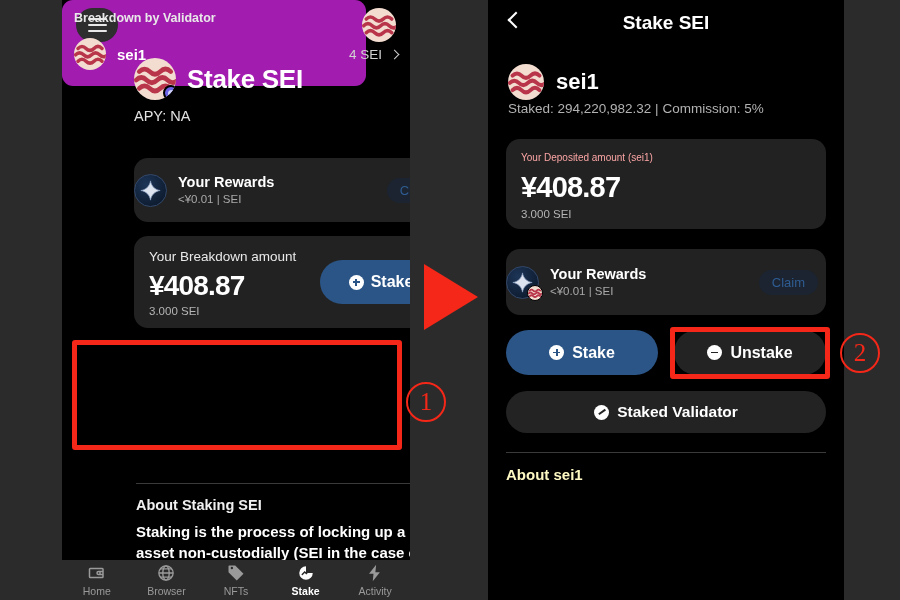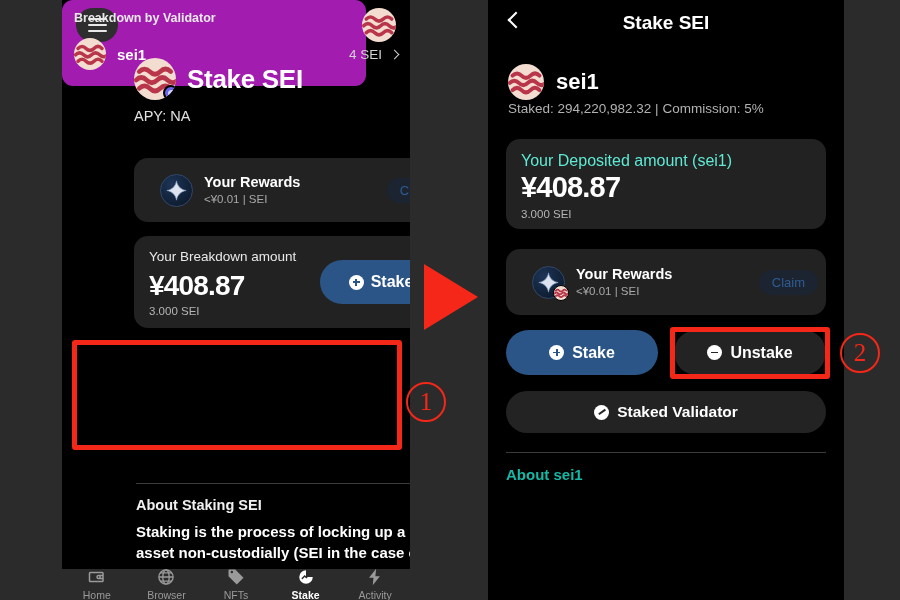--- a/index.html
+++ b/index.html
@@ -66,21 +66,21 @@
     position:absolute; top:108px; left:72px;
     font-size:14.5px; color:#e2e2e2;
   }
 
   .card {
     position:absolute;
     background:#222222;
     border-radius:14px;
   }
   .l-rewards-card { left:72px; top:158px; width:320px; height:64px; }
-  .rw-row { display:flex; align-items:center; height:100%; padding:0 8px 0 26px; }
+  .rw-row { display:flex; align-items:center; height:100%; padding:0 8px 0 0; }
   .rw-icon { width:33px; height:33px; flex:none; position:relative; }
   .diamond-ico {
     width:33px; height:33px; border-radius:50%;
     background:radial-gradient(circle at 35% 30%, #1d3557 0%, #0d1b2e 80%);
     border:1px solid #32486b;
     display:flex; align-items:center; justify-content:center;
   }
   .diamond-ico svg { width:21px; height:21px; }
   .rw-text { margin-left:11px; flex:1; }
   .rw-title { font-size:14.5px; font-weight:bold; color:#ffffff; line-height:1.25; }
@@ -134,21 +134,21 @@
 
   .divider { position:absolute; height:1px; background:#3a3a3a; }
   .l-divider { left:74px; top:483px; width:318px; }
   .l-about-t { position:absolute; left:74px; top:497px; font-size:14.5px; font-weight:bold; color:#f0f0f0; }
   .l-about-b {
     position:absolute; left:74px; top:521px; width:320px;
     font-size:15px; font-weight:bold; color:#ffffff; line-height:1.42;
   }
 
   .l-navbar {
-    position:absolute; left:0; bottom:0; width:348px; height:31px;
+    position:absolute; left:0; bottom:0; width:348px; height:40px;
     background:#2b2b2b;
     display:flex; align-items:center;
   }
   .nav-item { flex:1; display:flex; flex-direction:column; align-items:center; gap:3px; }
   .nav-ico { width:18px; height:18px; display:block; }
   .nav-lbl { font-size:10.5px; color:#9a9a9a; }
   .nav-item.active .nav-lbl { color:#ffffff; font-weight:bold; }
 
   
   .r-back {
@@ -166,21 +166,21 @@
     display:flex; align-items:center; gap:12px;
   }
   .r-head-avatar { width:36px; height:36px; }
   .r-head-name { font-size:22px; font-weight:bold; color:#fff; }
   .r-head-sub {
     position:absolute; top:101px; left:20px;
     font-size:13.5px; color:#b2b2b2;
   }
 
   .r-dep-card { left:18px; top:139px; width:320px; height:90px; }
-  .r-dep-label { position:absolute; left:15px; top:13px; font-size:16px; color:#5eead4; }
+  .r-dep-label { position:absolute; left:15px; top:13px; font-size:10px; color:#fca5a5; }
   .r-dep-amount {
     position:absolute; left:15px; top:32px;
     font-size:29px; font-weight:bold; color:#fff; letter-spacing:-0.8px;
   }
   .r-dep-sei { position:absolute; left:15px; top:69px; font-size:11.5px; color:#b5b5b5; }
 
   .r-rw-card { left:18px; top:249px; width:320px; height:66px; }
   .sei-mini {
     position:absolute; right:-4px; bottom:-2px;
     width:16px; height:16px; border:1.5px solid #000;
@@ -202,21 +202,21 @@
     position:absolute; left:18px; top:391px; width:320px; height:42px;
     border-radius:21px; background:#232323;
     display:flex; align-items:center; justify-content:center; gap:8px;
     font-size:15.5px; font-weight:bold; color:#fff;
   }
   .switch-ico::before {
     content:""; position:absolute; width:8px; height:1.6px;
     background:#232323; transform:rotate(-35deg);
   }
   .r-divider { left:18px; top:452px; width:320px; }
-  .r-about { position:absolute; left:18px; top:466px; font-size:15px; font-weight:bold; color:#14b8a6; }
+  .r-about { position:absolute; left:18px; top:466px; font-size:15px; font-weight:bold; color:#fef9c3; }
 
   
   .hl-box {
     position:absolute;
     border:5px solid #f42718;
     border-radius:3px;
     pointer-events:none;
   }
   #hl-validator { left:72px; top:340px; width:330px; height:110px; }
   #hl-unstake   { left:670px; top:327px; width:160px; height:52px; }

